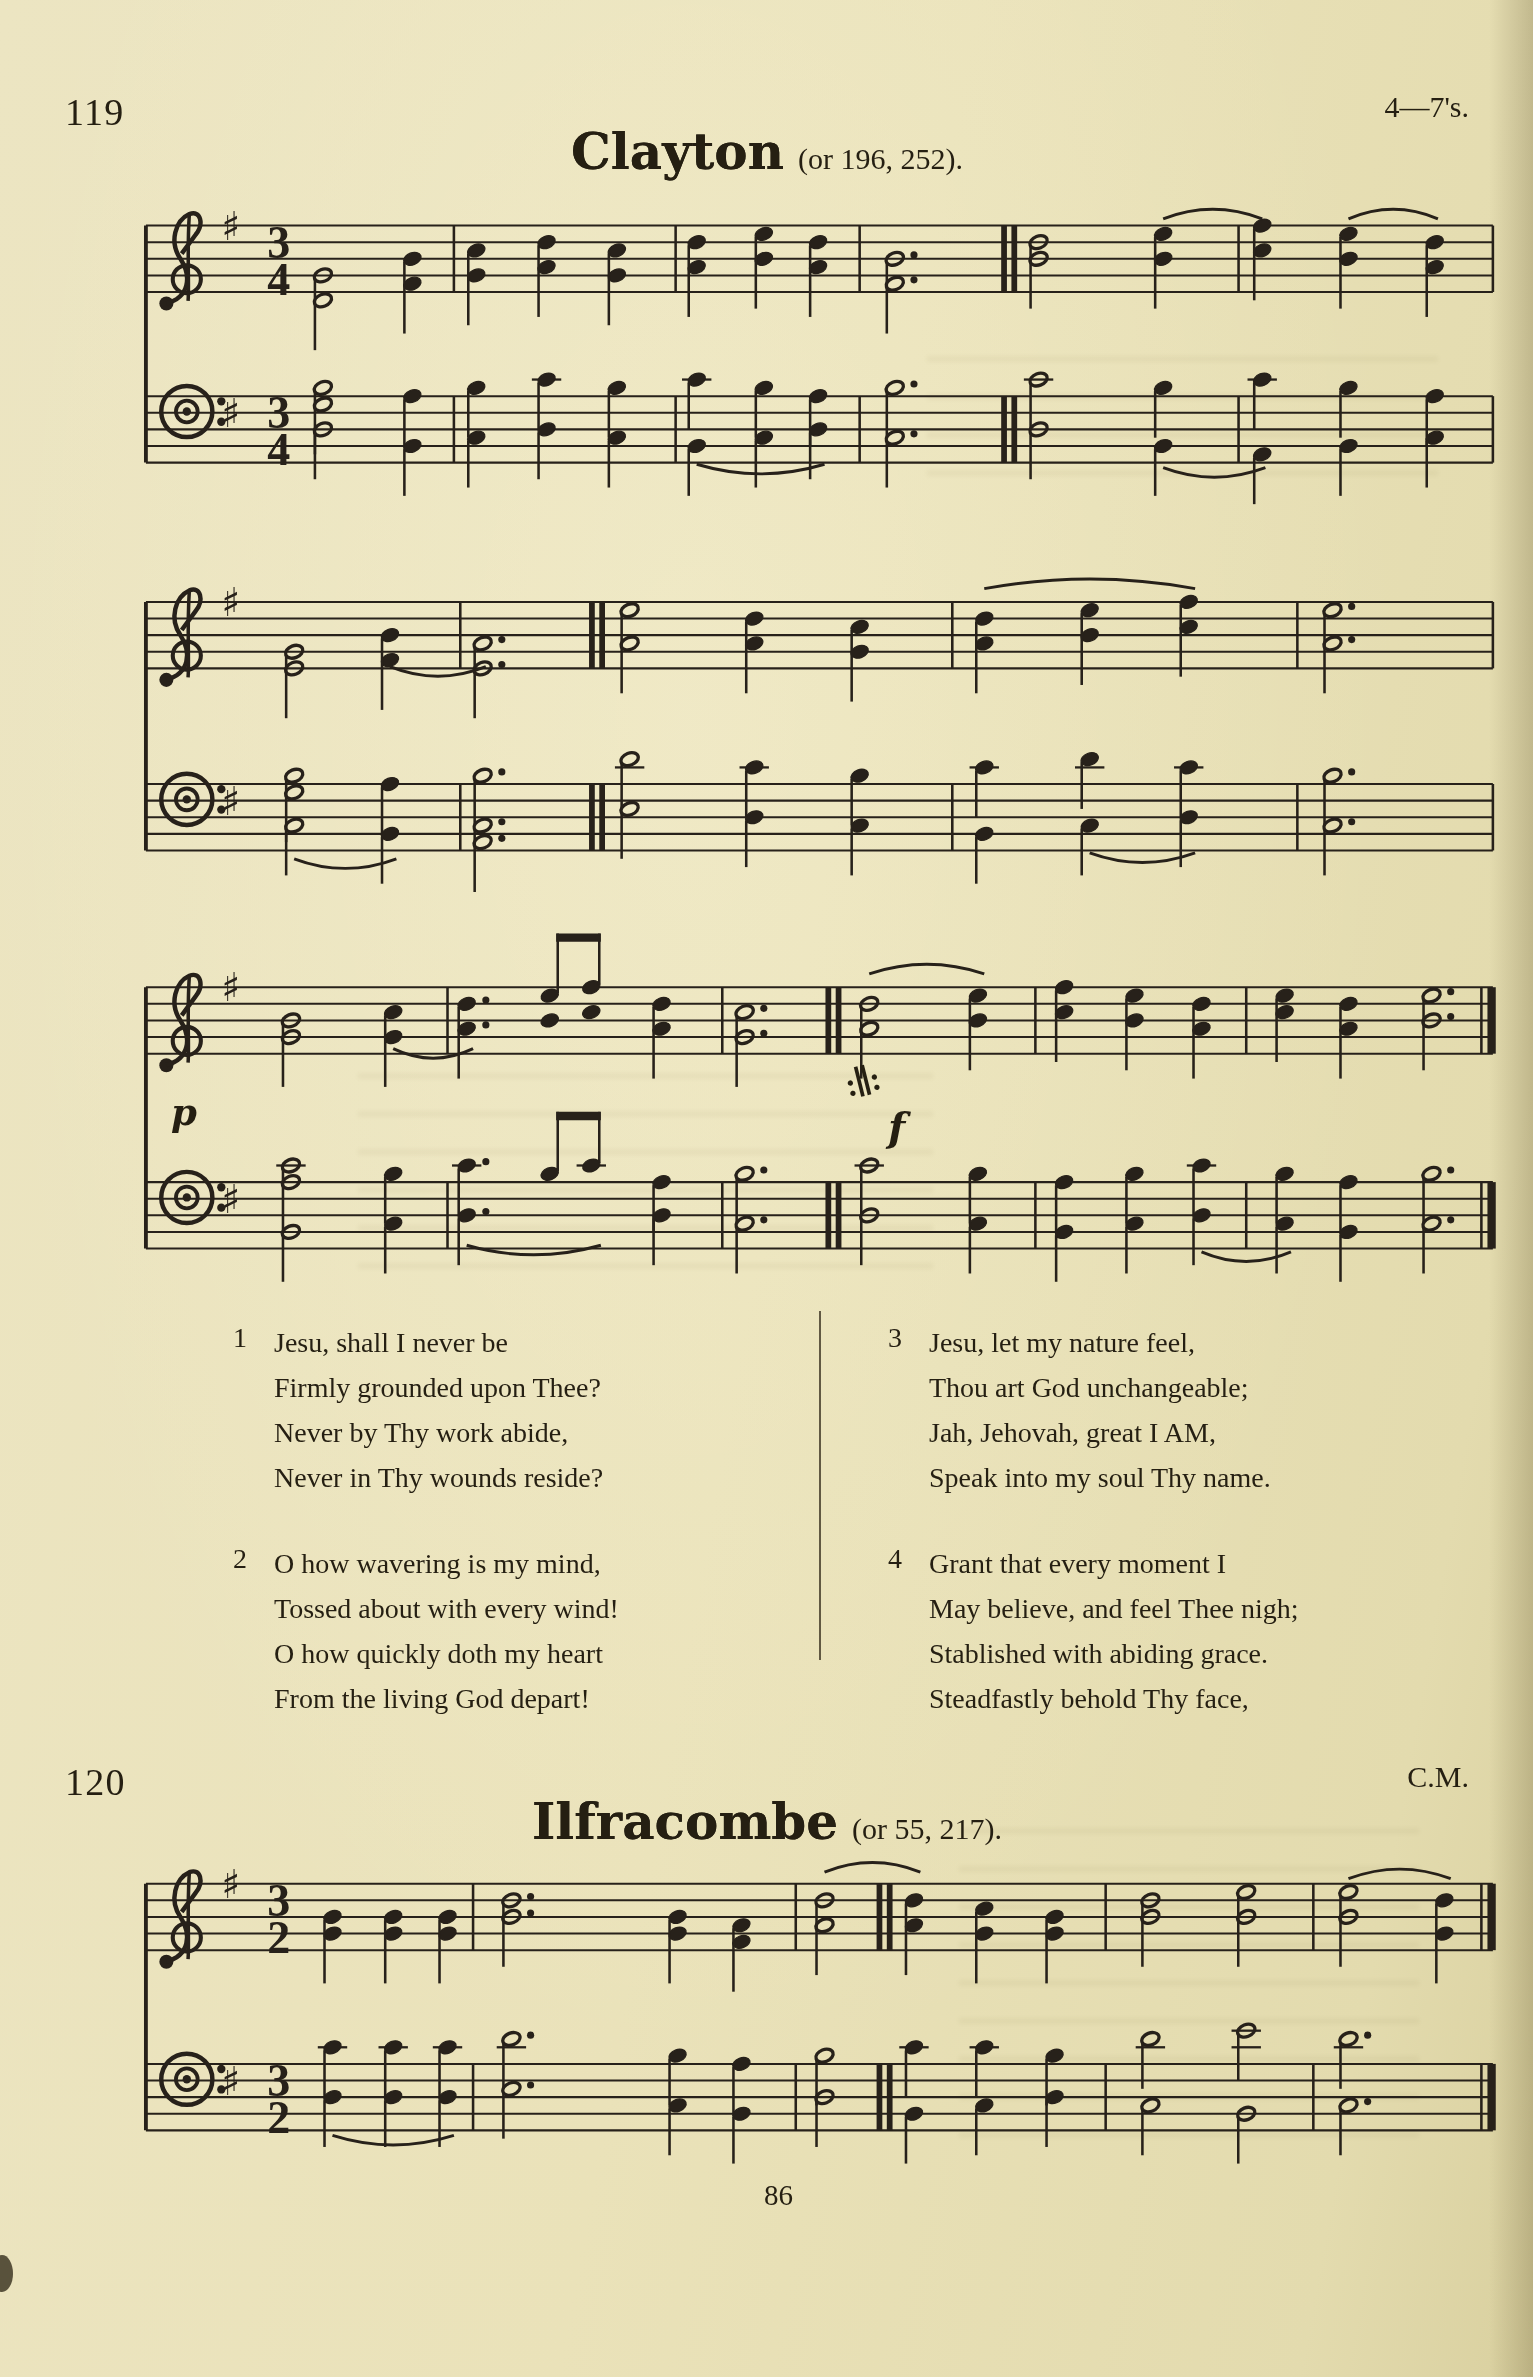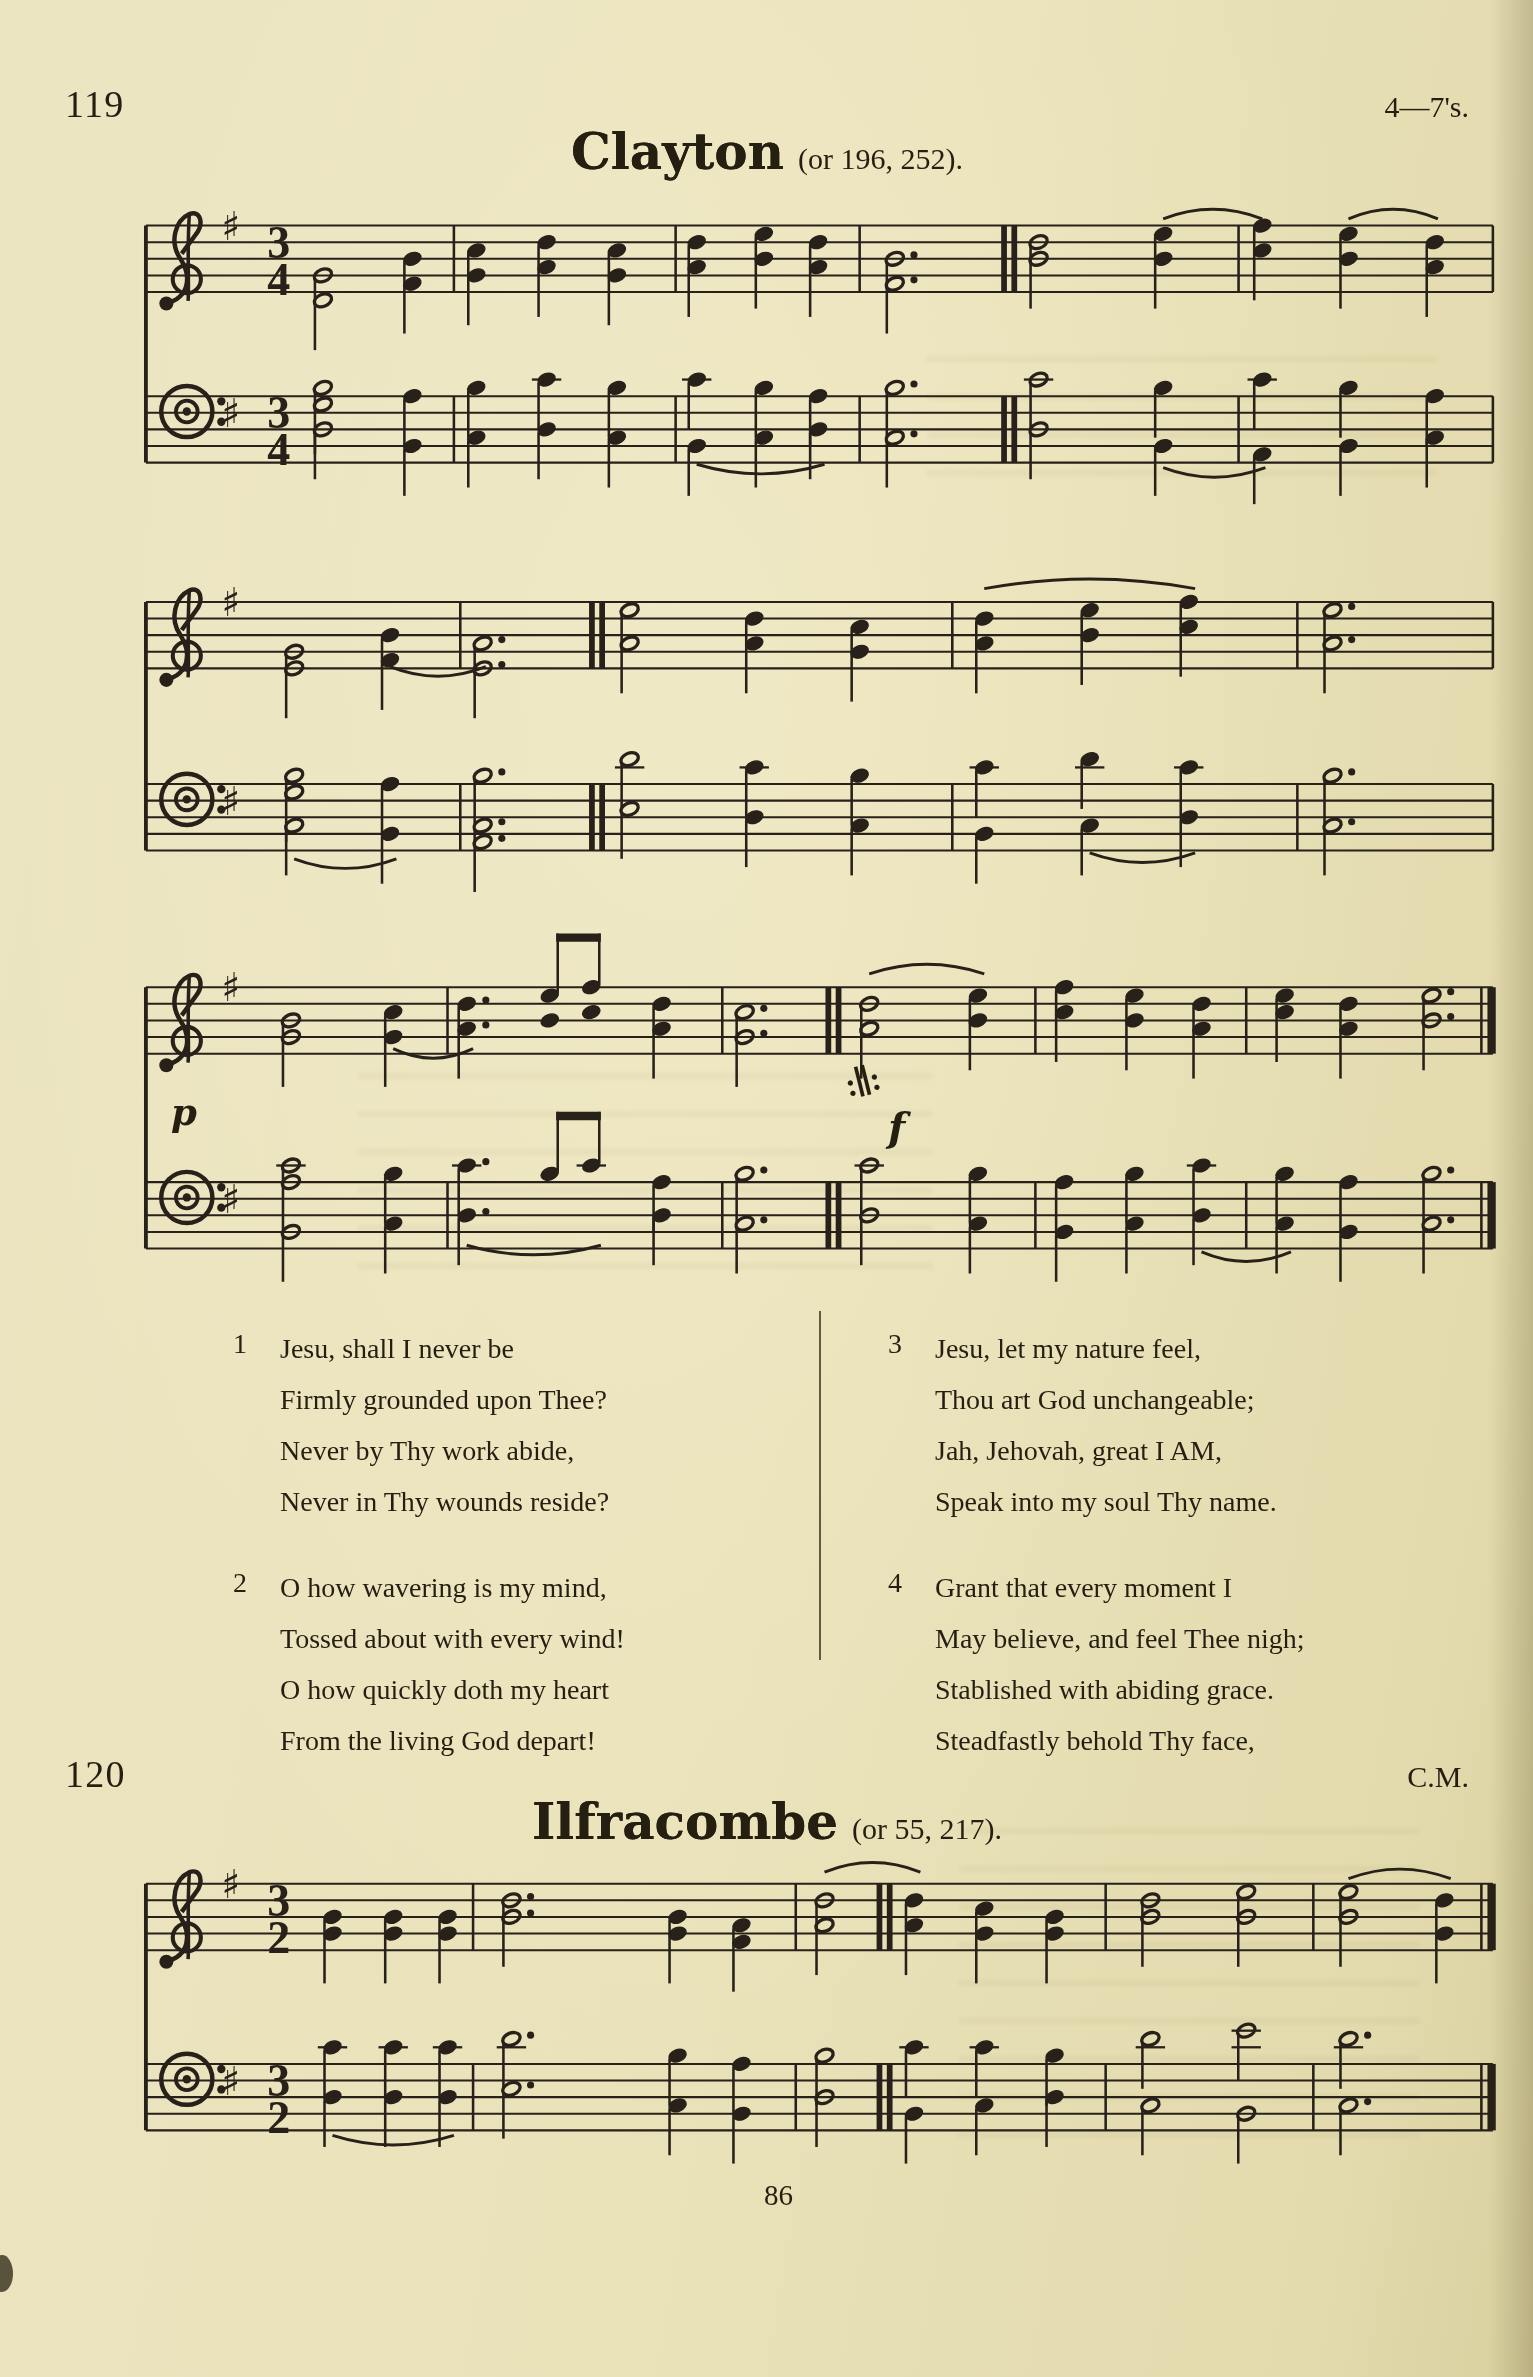--- a/index.html
+++ b/index.html
@@ -14,35 +14,35 @@
     color:#251f12;
   }
   .edge-shade{position:absolute;top:0;right:0;width:45px;height:100%;
     background:linear-gradient(to left,rgba(100,88,48,.28),rgba(100,88,48,0));}
   .corner-blob{position:absolute;left:-9px;top:2255px;width:22px;height:37px;border-radius:50%;
     background:#352d1c;opacity:.8;}
   .bleed{position:absolute;opacity:.055;filter:blur(1.9px);
     background:repeating-linear-gradient(0deg,transparent 0 22px,#6b5c2e 22px 28px,transparent 28px 38px);}
   
   .hymn-header{position:absolute;left:0;width:1534px;height:58px;}
-  .hymn-number{position:absolute;left:65px;top:0;font-size:38px;letter-spacing:1.3px;}
+  .hymn-number{position:absolute;left:65px;top:8px;font-size:38px;letter-spacing:1.3px;}
   .hymn-center{position:absolute;left:50%;transform:translateX(-50%);top:0;
     display:flex;align-items:baseline;gap:14px;white-space:nowrap;margin-top:41px;}
   .hymn-title{font-family:"DejaVu Serif",serif;font-weight:700;font-size:50px;line-height:58px;
     letter-spacing:0px;text-shadow:0 0 0.6px #251f12;}
   .hymn-alt{font-size:30px;}
   .hymn-meter{position:absolute;right:65px;top:7.7px;font-size:30px;}
   
   .lyrics{position:absolute;top:1318px;left:0;width:1534px;}
   .lyr-col{position:absolute;top:0;}
   .lyr-col.c0{left:270px;width:537px;}
   .lyr-col.c1{left:925px;width:537px;}
   .verse{position:relative;margin:0 0 45px 0;}
   .verse-num{position:absolute;left:-37px;top:0;font-size:28px;}
-  .verse p{margin:10px;font-size:28px;line-height:41px;white-space:nowrap;}
+  .verse p{margin:4px;font-size:28px;line-height:41px;white-space:nowrap;}
   .col-divider{position:absolute;left:819px;top:1311px;width:1.9px;height:349px;
     background:#3e3624;opacity:.8;}
   
   svg.music{position:absolute;left:0;top:0;}
   .dyn{position:absolute;font-style:italic;font-weight:700;font-family:"DejaVu Serif",serif;}
   .dyn.p{left:171px;top:1090px;font-size:37px;}
   .dyn.f{left:888px;top:1103px;font-size:40px;}
   .repeat-mark{position:absolute;left:845px;top:1062px;font-size:33px;font-weight:700;
     transform:rotate(-14deg);letter-spacing:-1.9px;}
   .page-number{position:absolute;left:764px;top:2179px;width:83px;text-align:left;font-size:29px;}

